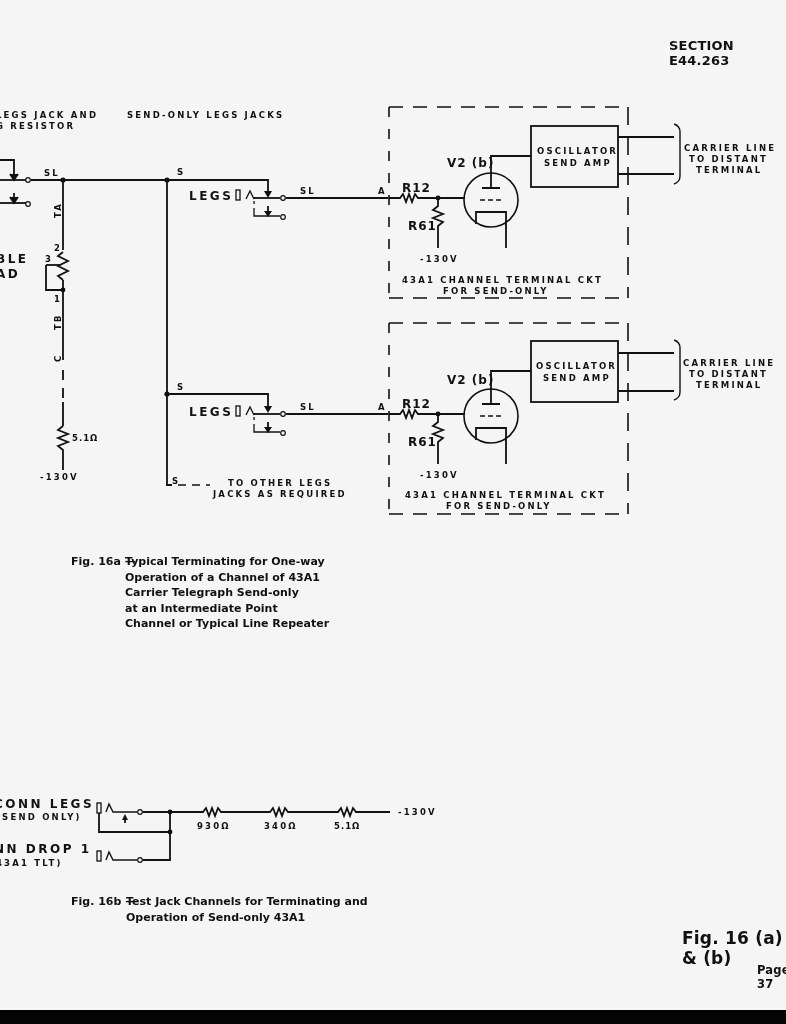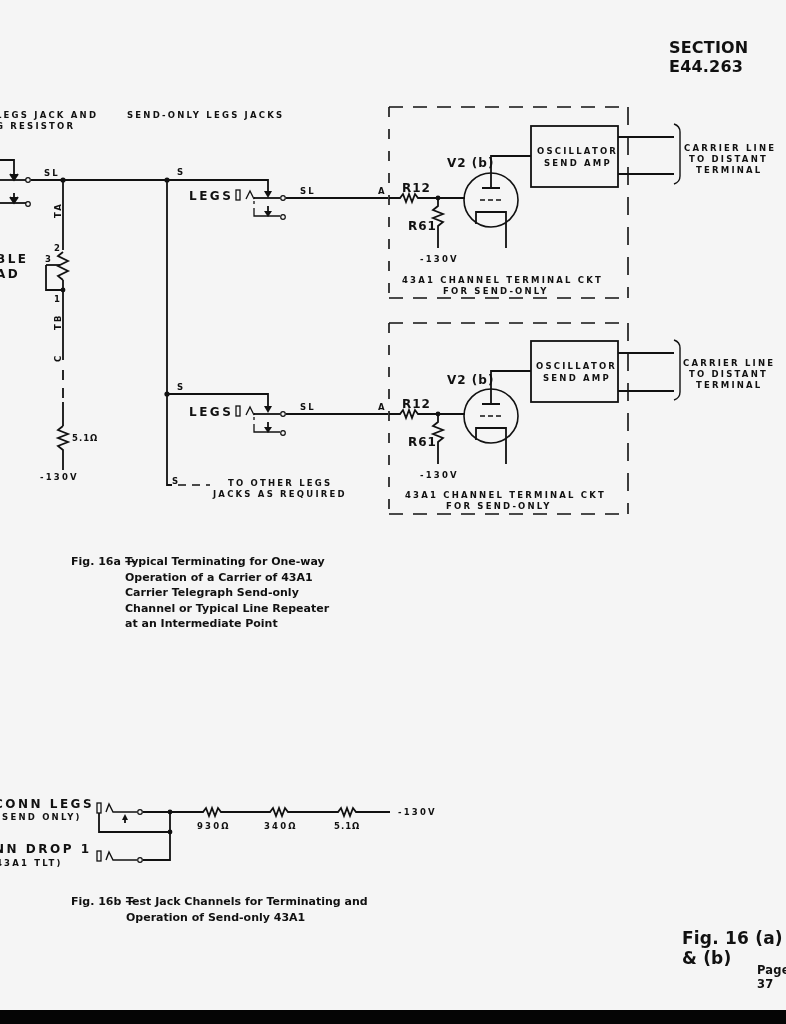--- a/index.html
+++ b/index.html
@@ -1,20 +1,20 @@
 <!DOCTYPE html>
 <html><head>
 <meta charset="utf-8">
 <style>
   html, body { margin: 0; padding: 0; }
   body { width: 786px; height: 1024px; background: #f4f4f4; position: relative; overflow: hidden;
          font-family: "DejaVu Sans", sans-serif; color: #111; }
   .page { position: absolute; left: 0; top: 0; width: 786px; height: 1010px; background: #f5f5f5; }
   .bottom-bar { position: absolute; left: 0; top: 1010px; width: 786px; height: 14px; background: #050505; }
-  .hdr { position: absolute; font-weight: bold; font-size: 16px; letter-spacing: 0.2px; }
+  .hdr { position: absolute; font-weight: bold; font-size: 13px; letter-spacing: 0.2px; }
   .cap { position: absolute; font-weight: bold; font-size: 11px; line-height: 15.6px; }
   .cap .lbl { position: absolute; left: 8px; top: 0; white-space: nowrap; }
   .cap .body { position: absolute; top: 0; white-space: nowrap; }
   svg { position: absolute; left: 0; top: 0; }
   svg text { font-family: "DejaVu Sans", sans-serif; font-weight: bold; fill: #111; }
   .t8 { font-size: 8.5px; letter-spacing: 2.2px; }
   .t12 { font-size: 12px; letter-spacing: 2.5px; }
   .w { stroke: #111; stroke-width: 1.8; fill: none; }
   .d { stroke: #111; stroke-width: 1.6; fill: none; stroke-dasharray: 14 10; }
   .dot { fill: #111; }
@@ -186,24 +186,24 @@
   <text class="t8" x="197" y="829">930Ω</text>
   <text class="t8" x="264" y="829">340Ω</text>
   <text class="t8" x="334" y="829" style="letter-spacing:1px">5.1Ω</text>
   <text class="t8" x="398" y="815">-130V</text>
 </svg>
 
 <div class="cap" style="left:63px; top:554px;">
   <span class="lbl">Fig. 16a —</span>
   <div class="body" style="left:62px;">
     <div>Typical Terminating for One-way</div>
-    <div>Operation of a Carrier of 43A1</div>
+    <div>Operation of a Channel of 43A1</div>
     <div>Carrier Telegraph Send-only</div>
+    <div>at an Intermediate Point</div>
     <div>Channel or Typical Line Repeater</div>
-    <div>at an Intermediate Point</div>
   </div>
 </div>
 
 <div class="cap" style="left:63px; top:894px;">
   <span class="lbl">Fig. 16b —</span>
   <div class="body" style="left:63px;">
     <div>Test Jack Channels for Terminating and</div>
     <div>Operation of Send-only 43A1</div>
   </div>
 </div>

